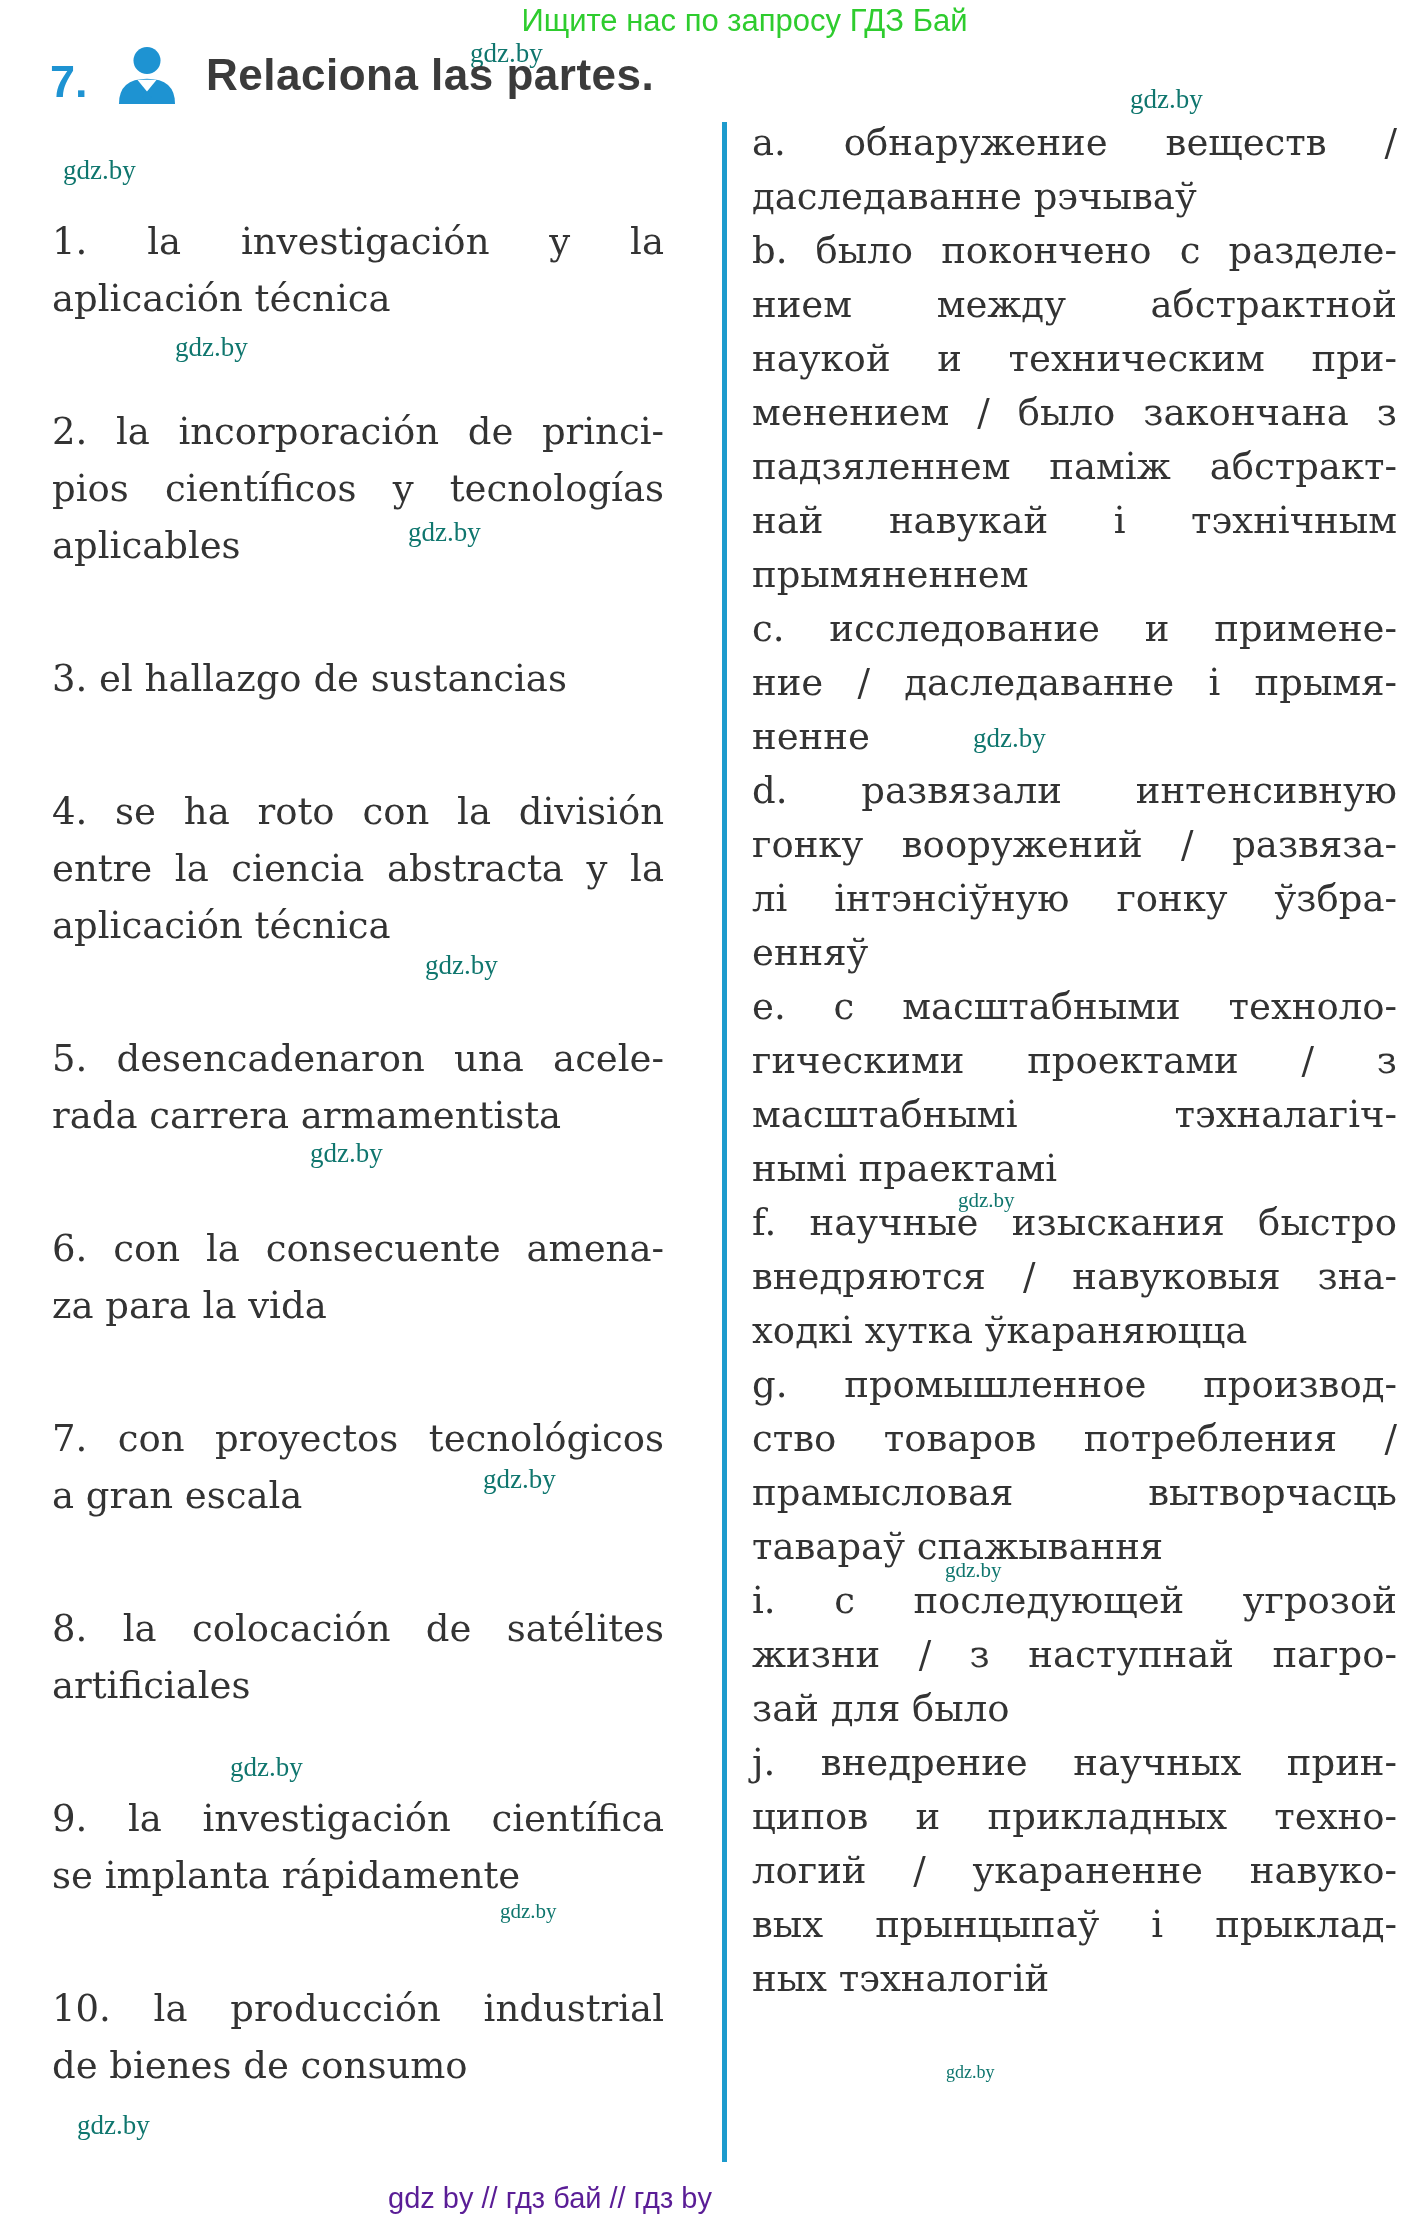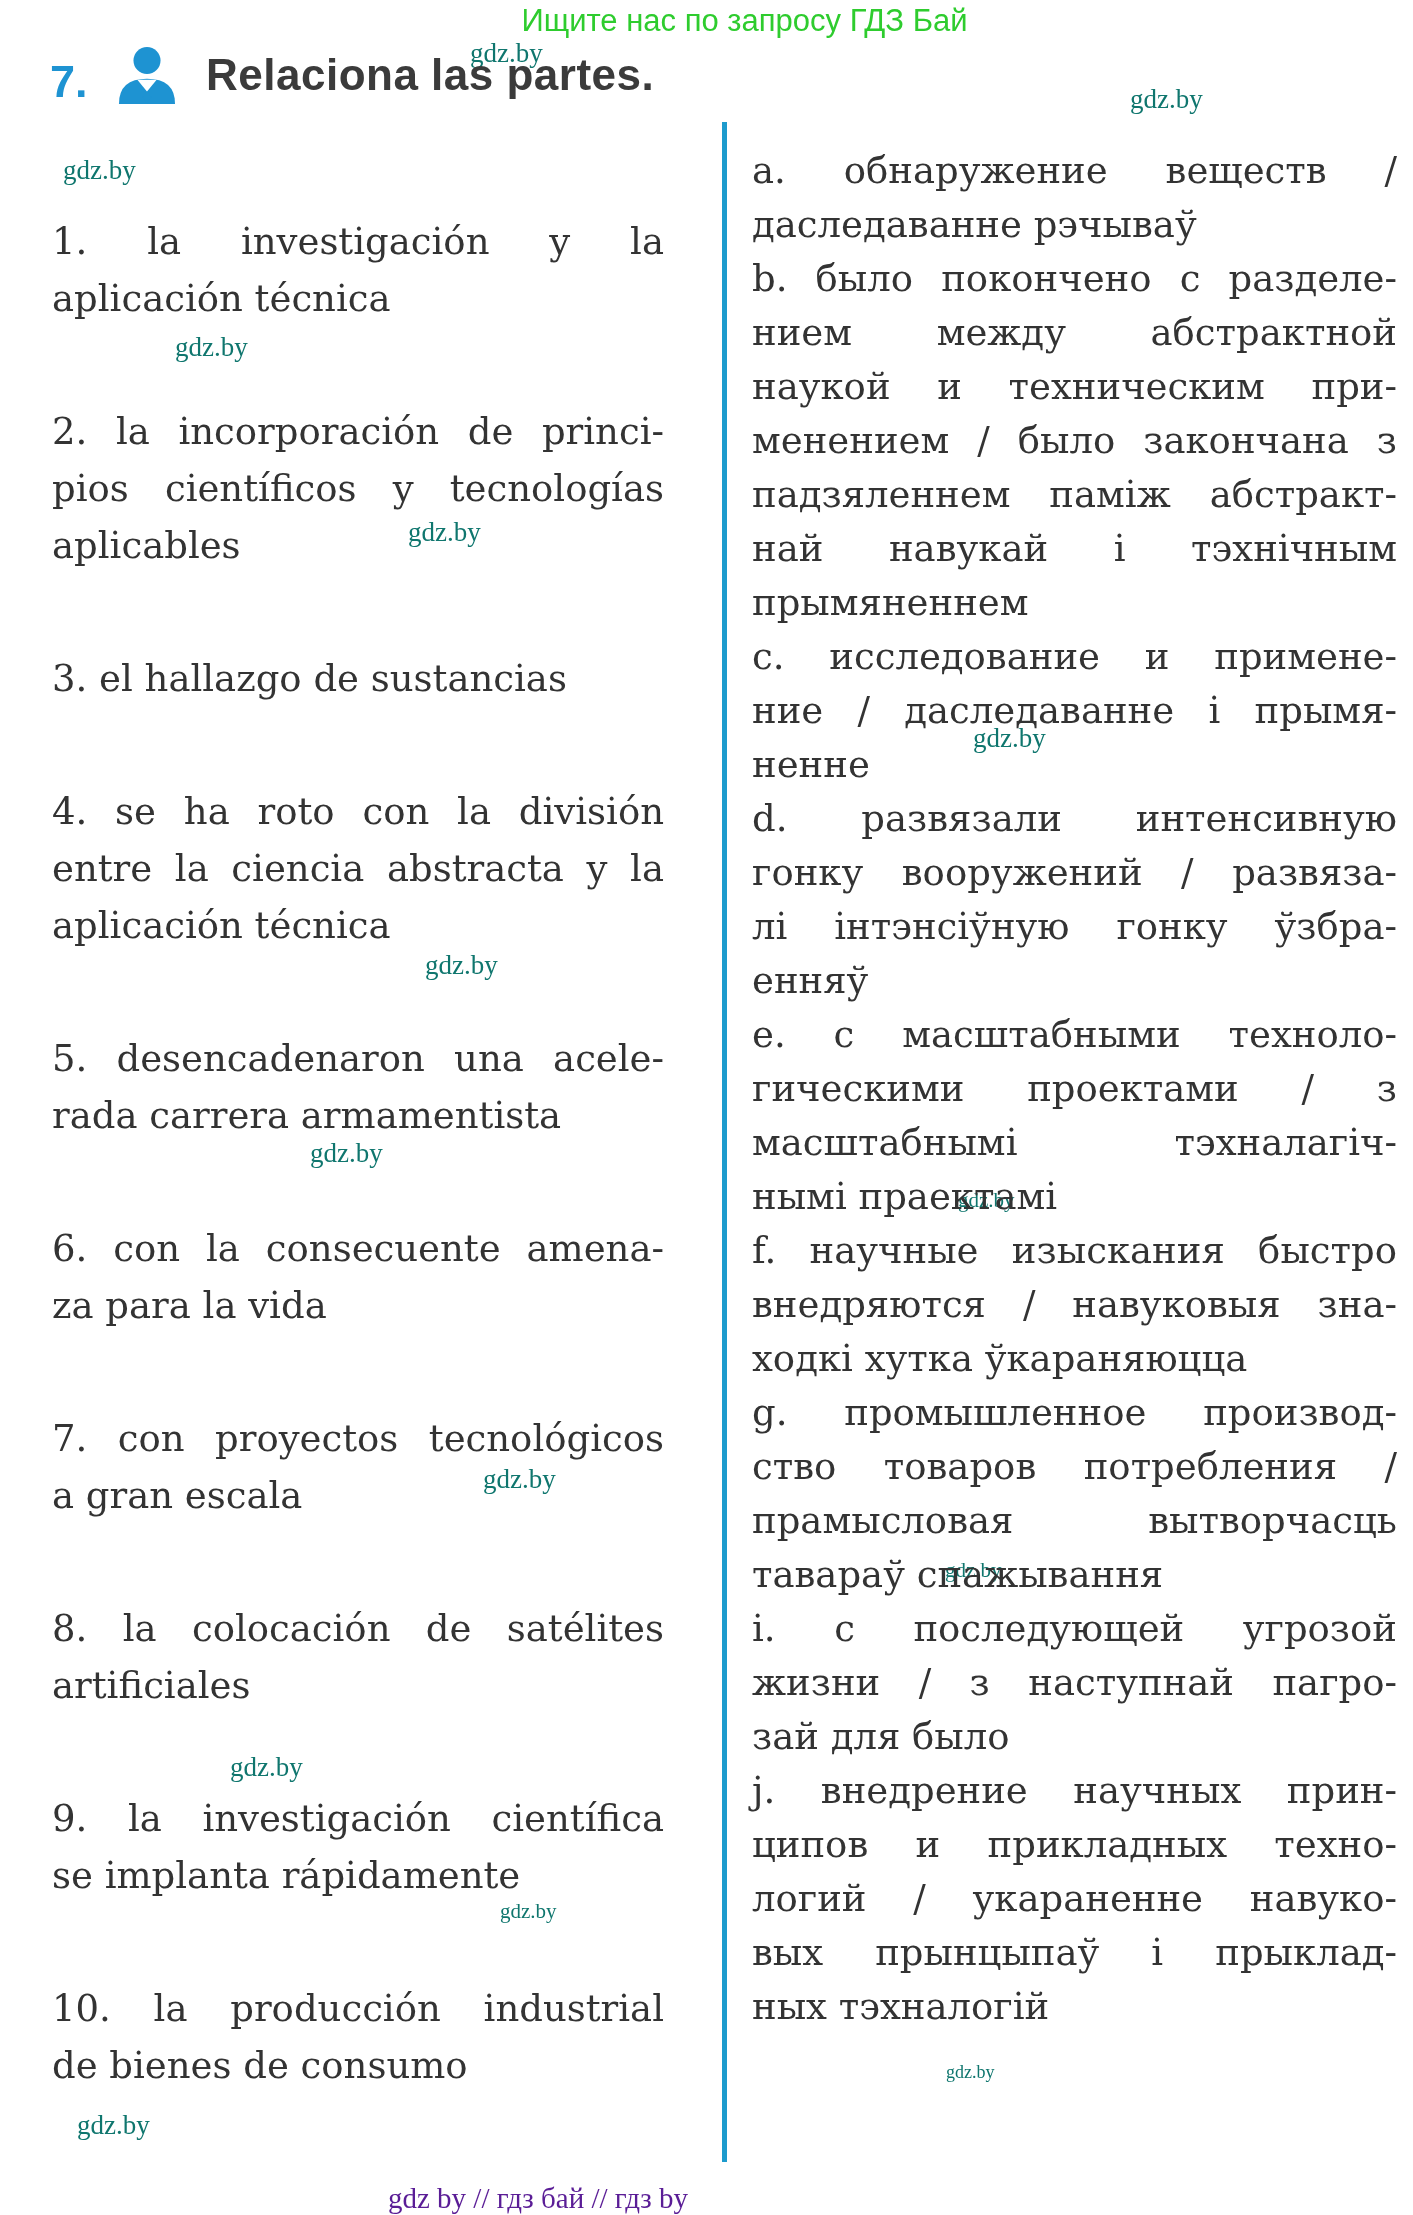--- a/index.html
+++ b/index.html
@@ -23,21 +23,21 @@
     font-family:"Liberation Sans", sans-serif; font-size:45px; font-weight:bold;
   }
   .hdr-icon { position:absolute; left:116px; top:46px; }
   .hdr-title {
     position:absolute; left:206px; top:50px;
     font-family:"Liberation Sans", sans-serif; font-size:44px; font-weight:bold;
     color:#3b3b3b; letter-spacing:0.5px; white-space:nowrap;
   }
   .col { position:absolute; font-size:37px; }
   .col-left  { left:52px;  top:213px; width:612px; line-height:57px; }
-  .col-right { left:752px; top:144px; width:645px; line-height:54px; }
+  .col-right { left:752px; top:116px; width:645px; line-height:54px; }
   .col-left .item { margin-bottom:76px; }
   .col-right .item { margin-bottom:0; }
   .line-j { text-align:justify; text-align-last:justify; }
   .line-l { text-align:left; }
   .divider { position:absolute; left:722px; top:122px; width:5px; height:2040px; }
   .footer {
     position:absolute; top:2182px; left:388px;
     font-family:"Liberation Sans", sans-serif; font-size:29px; white-space:nowrap;
   }
 </style>
@@ -170,15 +170,15 @@
       </div>
       <div class="item">
         <div class="line-j">j. внедрение научных прин-</div>
         <div class="line-j">ципов и прикладных техно-</div>
         <div class="line-j">логий / укараненне навуко-</div>
         <div class="line-j">вых прынцыпаў і прыклад-</div>
         <div class="line-l">ных тэхналогій</div>
       </div>
     </div>
 
-  <div class="footer" style="color: rgb(90, 29, 150); font-family: Liberation Serif, serif;">gdz by  //  гдз бай  //  гдз by</div>
+  <div class="footer" style="color: rgb(90, 29, 150);">gdz by  //  гдз бай  //  гдз by</div>
 
 </div>
 
 </body></html>

